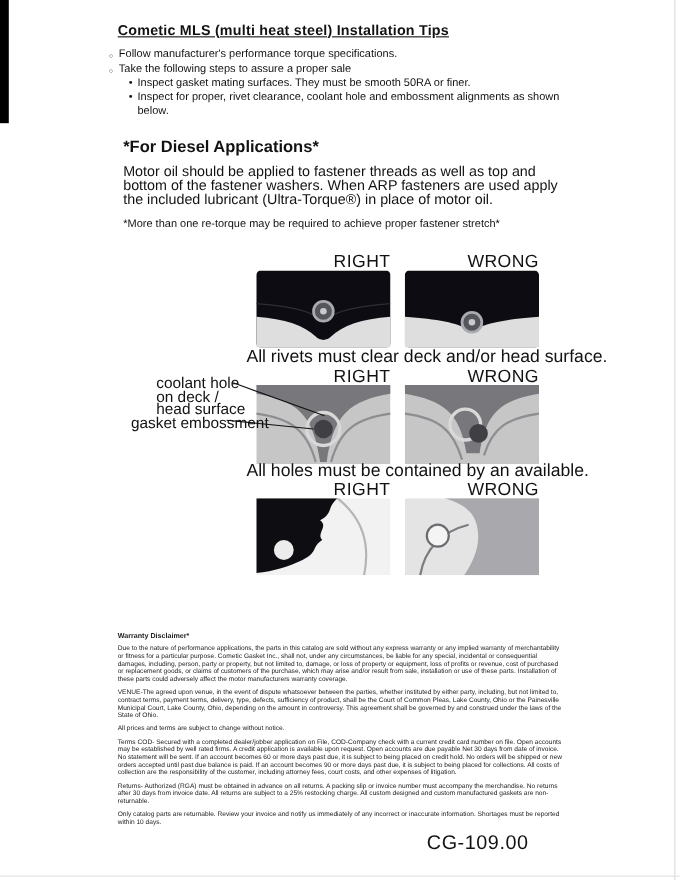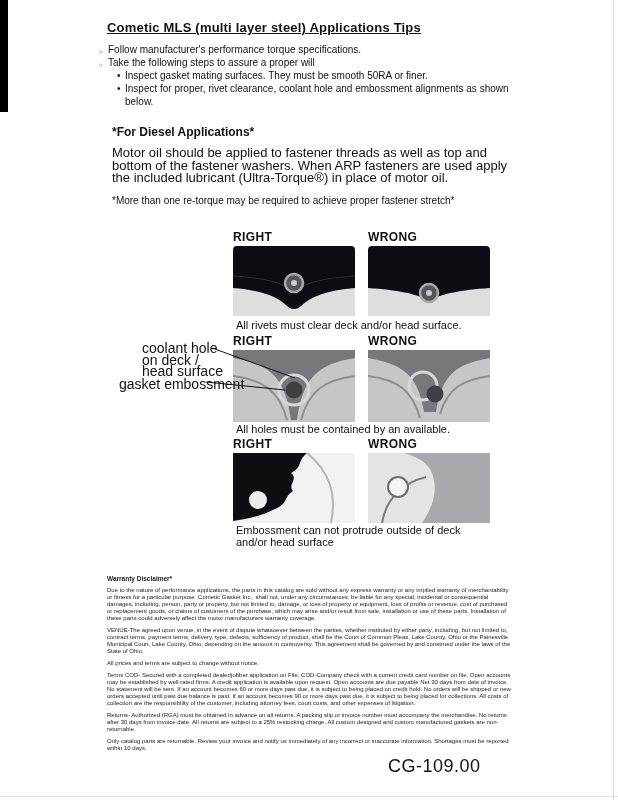--- a/index.html
+++ b/index.html
@@ -17,56 +17,56 @@
   .title {
     font-size:13px; font-weight:bold; text-decoration:underline;
     margin-left:8px; margin-bottom:9px; letter-spacing:.2px;
   }
   .tips { list-style:none; font-size:10px; line-height:12.5px; }
   .tip { position:relative; padding-left:9px; margin-bottom:.5px; }
   .tip::before { content:"○"; position:absolute; left:0; top:2px; font-size:6px; }
   .subtip { position:relative; padding-left:26px; margin-bottom:.5px; }
   .subtip::before { content:"•"; position:absolute; left:18px; top:0; font-size:10px; }
 
-  .diesel-heading { font-weight:bold; font-size:12px; margin:17px 0 8px 13px; }
+  .diesel-heading { font-weight:bold; font-size:15px; margin:17px 0 8px 13px; }
   .para { font-size:13px; line-height:12.5px; margin-left:13px; width:406px; margin-bottom:10px; }
   .note { font-size:10px; margin-left:13px; }
 
   .diagrams { position:absolute; left:0; top:230px; width:618px; height:340px; }
   .drow { position:absolute; left:233px; display:flex; gap:13px; }
   .drow1 { top:0; } .drow2 { top:104px; } .drow3 { top:207px; }
   .dcol { width:122px; }
-  .dhead { text-align:left; font-size:12px; letter-spacing:.4px; margin-bottom:2px; height:14px;font-weight:bold; }
+  .dhead { text-align:right; font-size:16px; letter-spacing:.4px; margin-bottom:2px; height:14px; }
   .fig { display:block; }
-  .dcap { position:absolute; left:236px; font-size:11px; line-height:12px; }
+  .dcap { position:absolute; left:224px; font-size:16px; line-height:12px; }
   .dcap1 { top:89px; } .dcap2 { top:193px; } .dcap3 { top:294px; width:235px; }
 
   .ann1 { position:absolute; left:142px; top:113px; width:84px; font-size:14px; line-height:11.5px; }
   .ann2 { position:absolute; left:119px; top:146px; font-size:14px; white-space:nowrap; }
   .ann-lines { position:absolute; left:0; top:100px; width:320px; height:100px; pointer-events:none; }
 
   .disclaimer { position:absolute; left:107px; top:575px; width:406px; font-size:6px; line-height:7px; color:#222; }
   .disc-head { font-weight:bold; font-size:6.5px; margin-bottom:5px; }
   .disc-p { margin-bottom:5px; }
 
   .footer-code { position:absolute; left:388px; top:756px; font-size:18px; letter-spacing:.5px; }
 </style>
 </head>
 <body>
 
 <div class="edge-bar"></div>
 <div class="scan-edge-right"></div>
 <div class="scan-edge-bottom"></div>
 
 <div class="content">
-  <h1 class="title">Cometic MLS (multi layer steel) Applications Tips</h1>
+  <h1 class="title">Cometic MLS (multi heat steel) Installation Tips</h1>
 
   <ul class="tips">
     <li class="tip">Follow manufacturer's performance torque specifications.</li>
-    <li class="tip">Take the following steps to assure a proper will</li>
+    <li class="tip">Take the following steps to assure a proper sale</li>
     <li class="subtip">Inspect gasket mating surfaces.  They must be smooth 50RA or finer.</li>
     <li class="subtip">Inspect for proper, rivet clearance, coolant hole and embossment alignments as shown below.</li>
   </ul>
 
   <h2 class="diesel-heading">*For Diesel Applications*</h2>
   <p class="para">Motor oil should be applied to fastener threads as well as top and bottom of the fastener washers. When ARP fasteners are used apply the included lubricant (Ultra-Torque®) in place of motor oil.</p>
   <p class="note">*More than one re-torque may be required to achieve proper fastener stretch*</p>
 </div>
 
 <div class="diagrams">
@@ -140,21 +140,20 @@
     <div class="dcol">
       <div class="dhead">WRONG</div>
       <svg class="fig" width="122" height="70" viewBox="0 0 122 70">
         <rect width="122" height="70" fill="#e4e4e4"></rect>
         <path d="M36,0 H122 V70 H54 C66,52 70,36 64,20 C60,10 50,4 36,0 Z" fill="#a9a9ad"></path>
         <path d="M14,70 C18,46 34,30 58,24" stroke="#7b7b80" stroke-width="2" fill="none"></path>
         <circle cx="30" cy="34" r="10" fill="#f4f4f4" stroke="#6b6b70" stroke-width="2"></circle>
       </svg>
     </div>
   </div>
-  <div class="dcap dcap3">Embossment can not protrude outside of deck and/or head surface</div>
 </div>
 
 <div class="disclaimer">
   <div class="disc-head">Warranty Disclaimer*</div>
   <p class="disc-p">Due to the nature of performance applications, the parts in this catalog are sold without any express warranty or any implied warranty of merchantability or fitness for a particular purpose.  Cometic Gasket Inc., shall not, under any circumstances, be liable for any special, incidental or consequential damages, including, person, party or property, but not limited to, damage, or loss of property or equipment, loss of profits or revenue, cost of purchased or replacement goods, or claims of customers of the purchase, which may arise and/or result from sale, installation or use of these parts.  Installation of these parts could adversely affect the motor manufacturers warranty coverage.</p>
   <p class="disc-p">VENUE-The agreed upon venue, in the event of dispute whatsoever between the parties, whether instituted by either party, including, but not limited to, contract terms, payment terms, delivery, type, defects, sufficiency of product, shall be the Court of Common Pleas, Lake County, Ohio or the Painesville Municipal Court, Lake County, Ohio, depending on the amount in controversy. This agreement shall be governed by and construed under the laws of the State of Ohio.</p>
   <p class="disc-p">All prices and terms are subject to change without notice.</p>
   <p class="disc-p">Terms COD- Secured with a completed dealer/jobber application on File, COD-Company check with a current credit card number on file.  Open accounts may be established by well rated firms.  A credit application is available upon request.  Open accounts are due payable Net 30 days from date of invoice.  No statement will be sent.  If an account becomes 60 or more days past due, it is subject to being placed on credit hold.  No orders will be shipped or new orders accepted until past due balance is paid.  If an account becomes 90 or more days past due, it is subject to being placed for collections.  All costs of collection are the responsibility of the customer, including attorney fees, court costs, and other expenses of litigation.</p>
   <p class="disc-p">Returns- Authorized (RGA) must be obtained in advance on all returns.  A packing slip or invoice number must accompany the merchandise.  No returns after 30 days from invoice date.  All returns are subject to a 25% restocking charge.  All custom designed and custom manufactured gaskets are non-returnable.</p>
   <p class="disc-p">Only catalog parts are returnable. Review your invoice and notify us immediately of any incorrect or inaccurate information.  Shortages must be reported within 10 days.</p>

